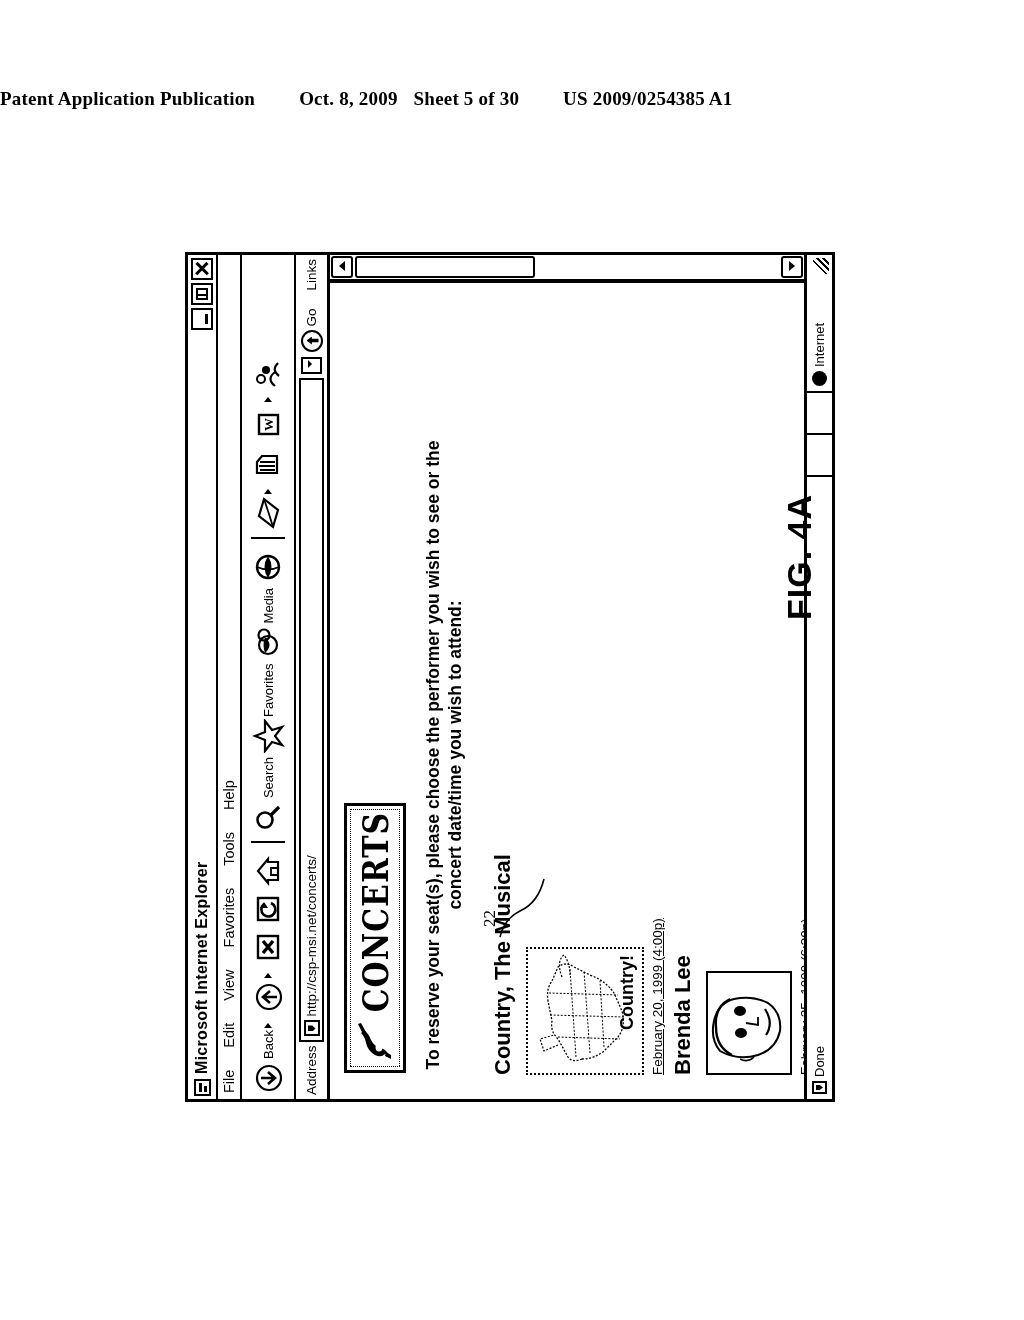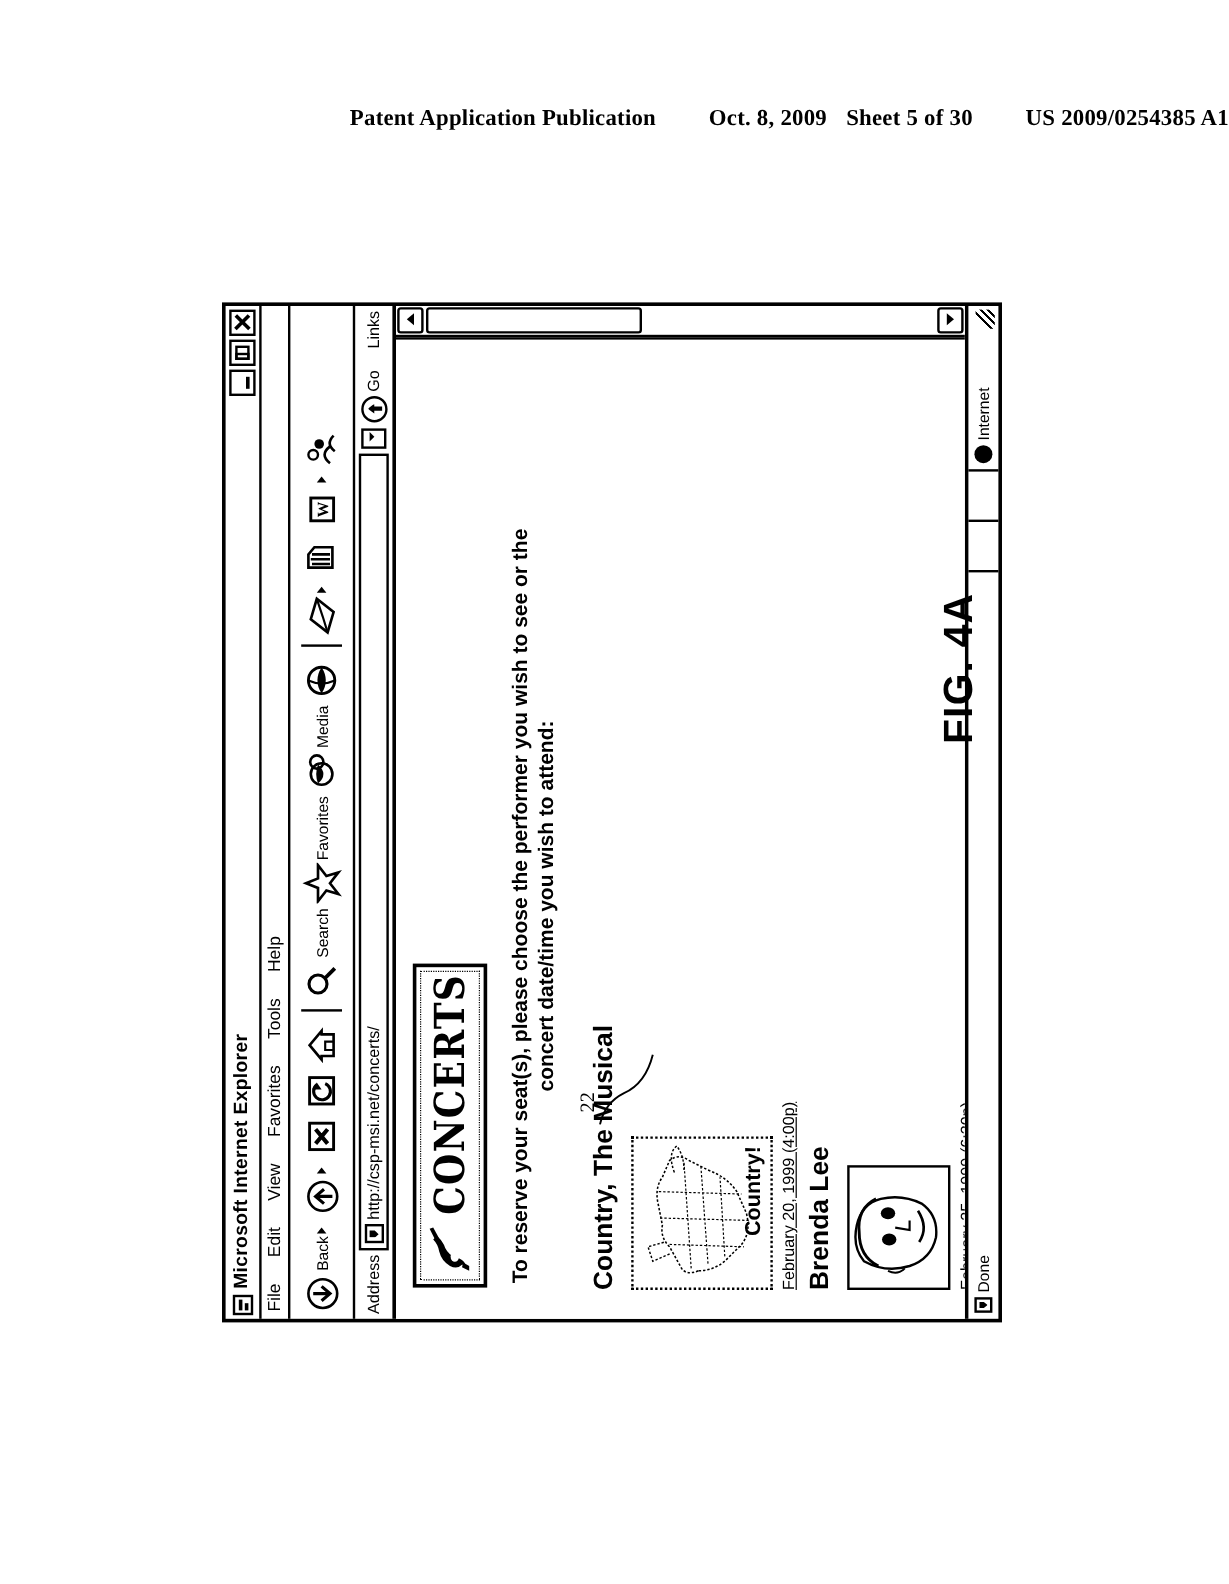--- a/index.html
+++ b/index.html
@@ -15,21 +15,21 @@
     color: #000;
     overflow: hidden;
   }
 
   
   .pat-header {
     position: absolute;
     top: 88px;
     left: 0;
     width: 1024px;
-    text-align: right;
+    text-align: left;
     font-family: "Liberation Serif", serif;
     font-weight: bold;
     font-size: 19px;
     letter-spacing: 0.2px;
     white-space: nowrap;
   }
   .pat-header span { display: inline-block; vertical-align: baseline; }
   .ph-1 { margin-right: 44px; }
   .ph-2 { margin-right: 16px; }
   .ph-3 { margin-right: 44px; }

